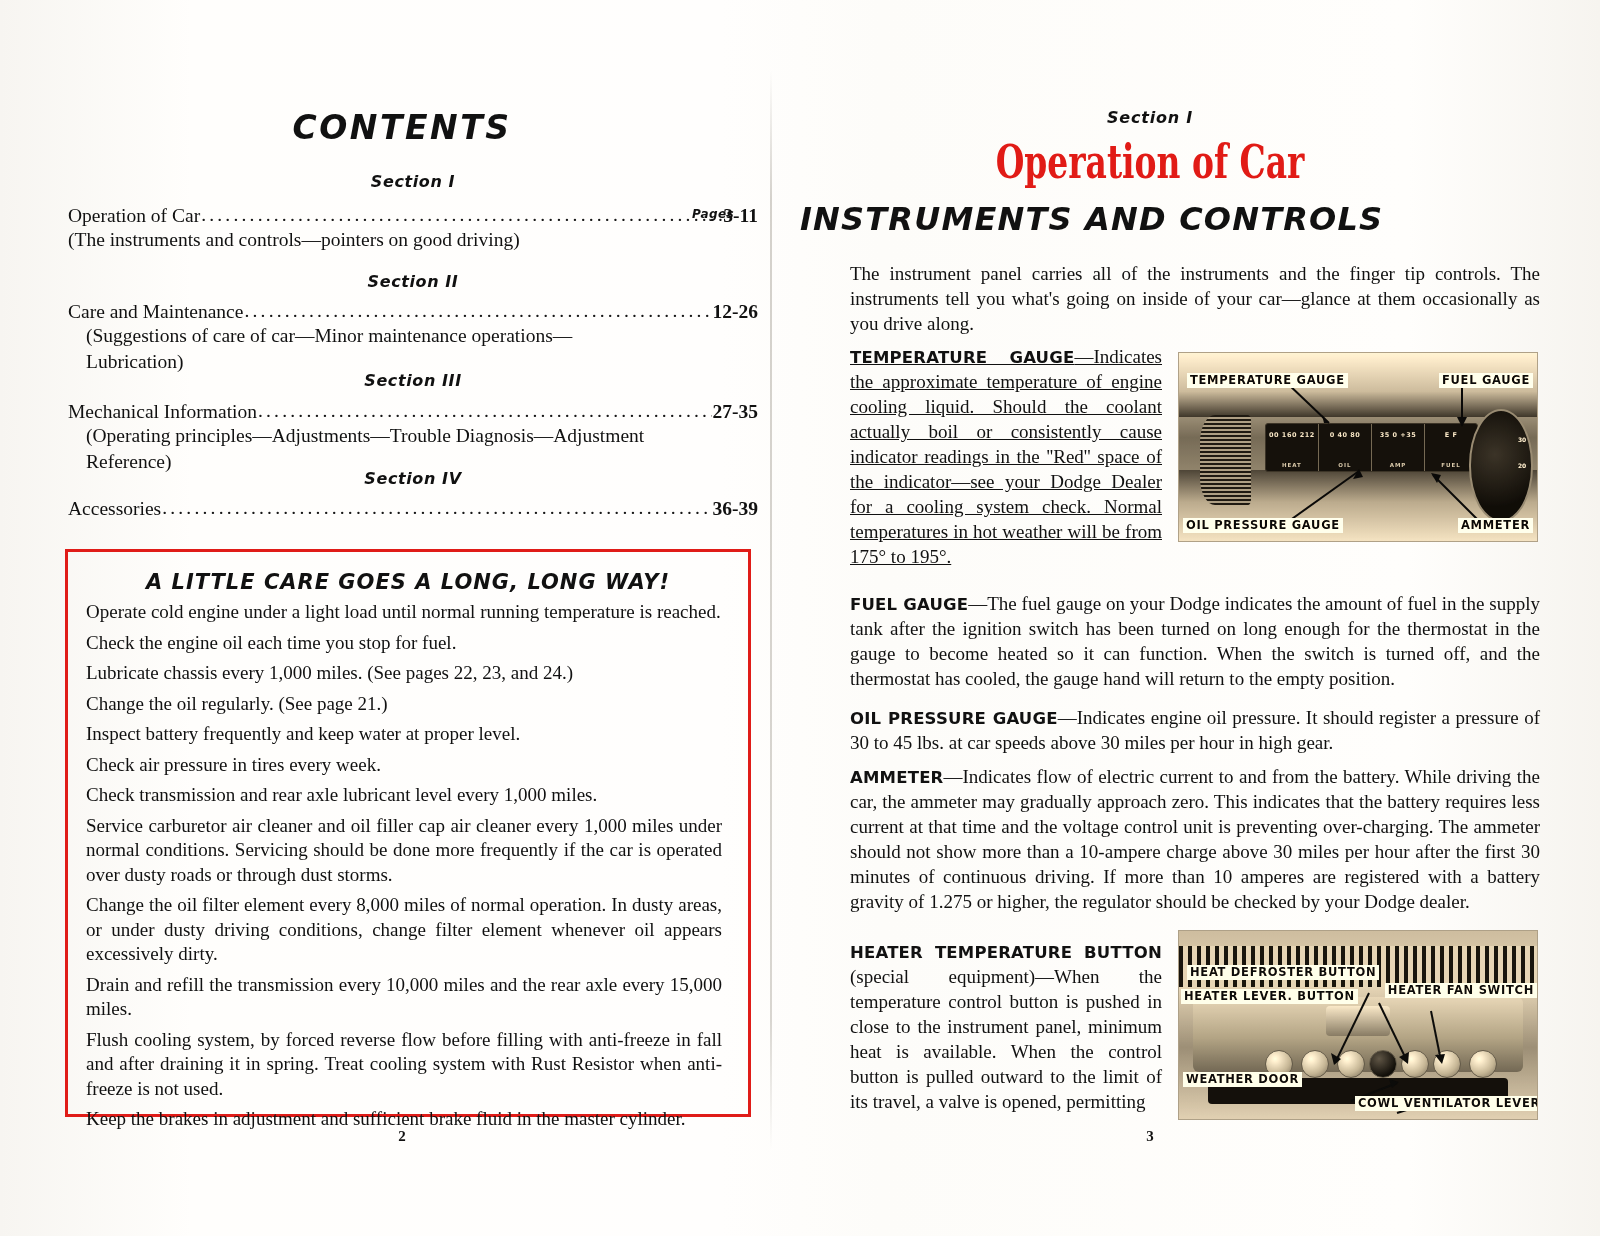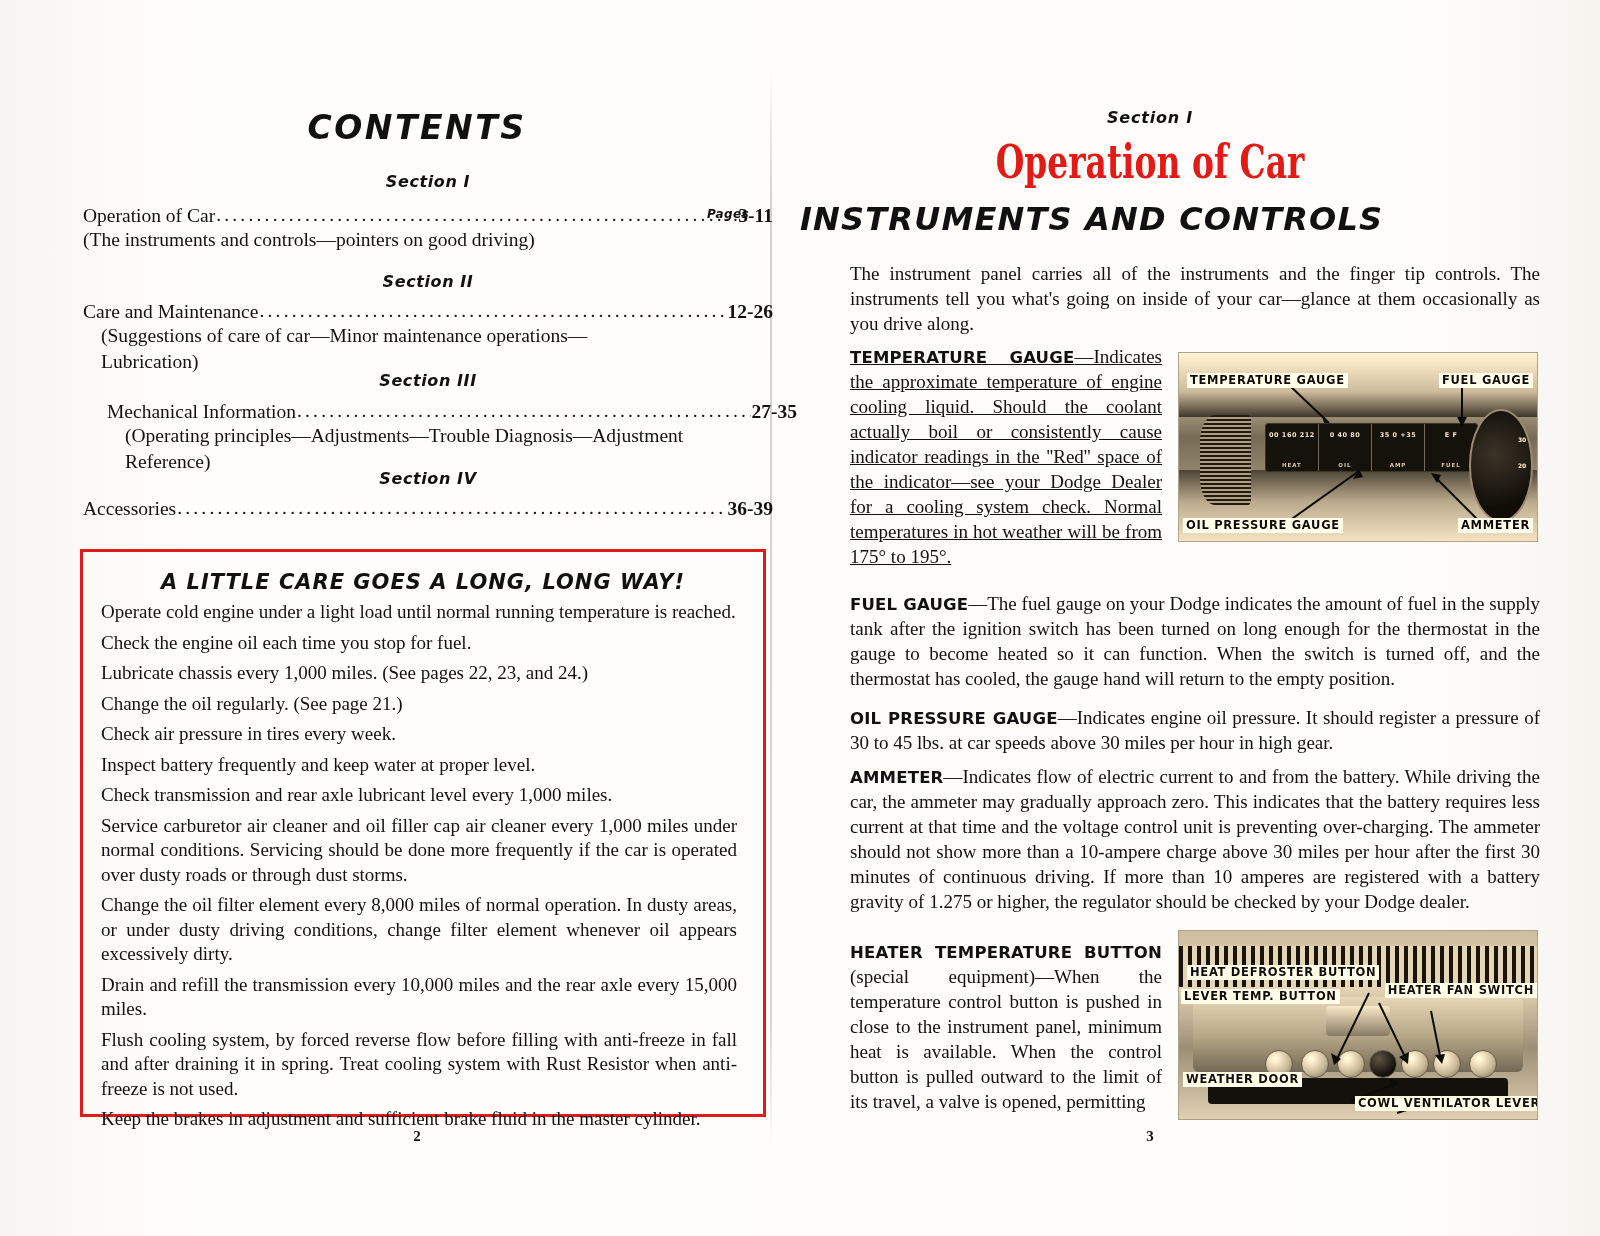--- a/index.html
+++ b/index.html
@@ -20,21 +20,21 @@
   #scan-tint {
     position: absolute;
     inset: 0;
     background:
       linear-gradient(90deg, #f7f5f1 0%, #fffefc 12%, #fffefd 45%, #fdfcf9 55%, #fffefc 88%, #f6f4ef 100%);
     pointer-events: none;
   }
   
   #left-page {
     position: absolute;
-    left: 17px; top: 0;
+    left: 2px; top: 0;
     width: 800px; height: 876px;
   }
   .contents-title {
     position: absolute;
     left: 0; top: 108px;
     width: 800px;
     text-align: center;
     font-family: "DejaVu Sans", sans-serif;
     font-weight: bold;
     font-style: italic;
@@ -339,21 +339,21 @@
         <span class="toc-dots">................................................................................</span>
         <span class="toc-pages">12-26</span>
       </div>
       <div class="toc-sub indent">(Suggestions of care of car—Minor maintenance operations—</div>
       <div class="toc-sub indent">Lubrication)</div>
     </div>
 
     <div class="toc-block" style="top:371px;">
       <div class="section-head">Section III</div>
     </div>
-    <div class="toc-block" style="top:401px;margin-left:24px;">
+    <div class="toc-block" style="top:401px;">
       <div class="toc-line">
         <span class="toc-name">Mechanical Information</span>
         <span class="toc-dots">................................................................................</span>
         <span class="toc-pages">27-35</span>
       </div>
       <div class="toc-sub indent">(Operating principles—Adjustments—Trouble Diagnosis—Adjustment</div>
       <div class="toc-sub indent">Reference)</div>
     </div>
 
     <div class="toc-block" style="top:469px;">
@@ -366,22 +366,22 @@
         <span class="toc-pages">36-39</span>
       </div>
     </div>
 
     <div id="care-box">
       <div id="care-title">A LITTLE CARE GOES A LONG, LONG WAY!</div>
       <div class="care-item">Operate cold engine under a light load until normal running temperature is reached.</div>
       <div class="care-item">Check the engine oil each time you stop for fuel.</div>
       <div class="care-item">Lubricate chassis every 1,000 miles. (See pages 22, 23, and 24.)</div>
       <div class="care-item">Change the oil regularly. (See page 21.)</div>
+      <div class="care-item">Inspect battery frequently and keep water at proper level.</div>
       <div class="care-item">Check air pressure in tires every week.</div>
-      <div class="care-item">Inspect battery frequently and keep water at proper level.</div>
       <div class="care-item">Check transmission and rear axle lubricant level every 1,000 miles.</div>
       <div class="care-item">Service carburetor air cleaner and oil filler cap air cleaner every 1,000 miles under normal conditions. Servicing should be done more frequently if the car is operated over dusty roads or through dust storms.</div>
       <div class="care-item">Change the oil filter element every 8,000 miles of normal operation. In dusty areas, or under dusty driving conditions, change filter element whenever oil appears excessively dirty.</div>
       <div class="care-item">Drain and refill the transmission every 10,000 miles and the rear axle every 15,000 miles.</div>
       <div class="care-item">Flush cooling system, by forced reverse flow before filling with anti-freeze in fall and after draining it in spring. Treat cooling system with Rust Resistor when anti-freeze is not used.</div>
       <div class="care-item last">Keep the brakes in adjustment and sufficient brake fluid in the master cylinder.</div>
     </div>
 
     <div id="left-folio">2</div>
   </div>
@@ -477,21 +477,21 @@
         <polygon points="229,133 220,126 230,121" fill="#111"></polygon>
         <line x1="252" y1="80" x2="262" y2="130" stroke="#111" stroke-width="2"></line>
         <polygon points="263,133 256,124 266,123" fill="#111"></polygon>
         <line x1="172" y1="170" x2="218" y2="152" stroke="#111" stroke-width="2"></line>
         <polygon points="220,151 210,148 213,157" fill="#111"></polygon>
         <line x1="218" y1="182" x2="250" y2="172" stroke="#111" stroke-width="2"></line>
         <polygon points="252,171 243,168 245,177" fill="#111"></polygon>
       </svg>
 
       <div class="cap" style="left:8px; top:34px;">HEAT DEFROSTER BUTTON</div>
-      <div class="cap" style="left:2px; top:58px;">LEVER TEMP. BUTTON</div>
+      <div class="cap" style="left:2px; top:58px;">HEATER LEVER. BUTTON</div>
       <div class="cap" style="right:0px; top:52px;">HEATER FAN SWITCH</div>
       <div class="cap" style="left:4px; bottom:32px;">WEATHER DOOR</div>
       <div class="cap" style="right:-6px; bottom:8px;">COWL VENTILATOR LEVER</div>
     </div>
 
     <div id="right-folio">3</div>
   </div>
 </div>
 
 </body></html>

